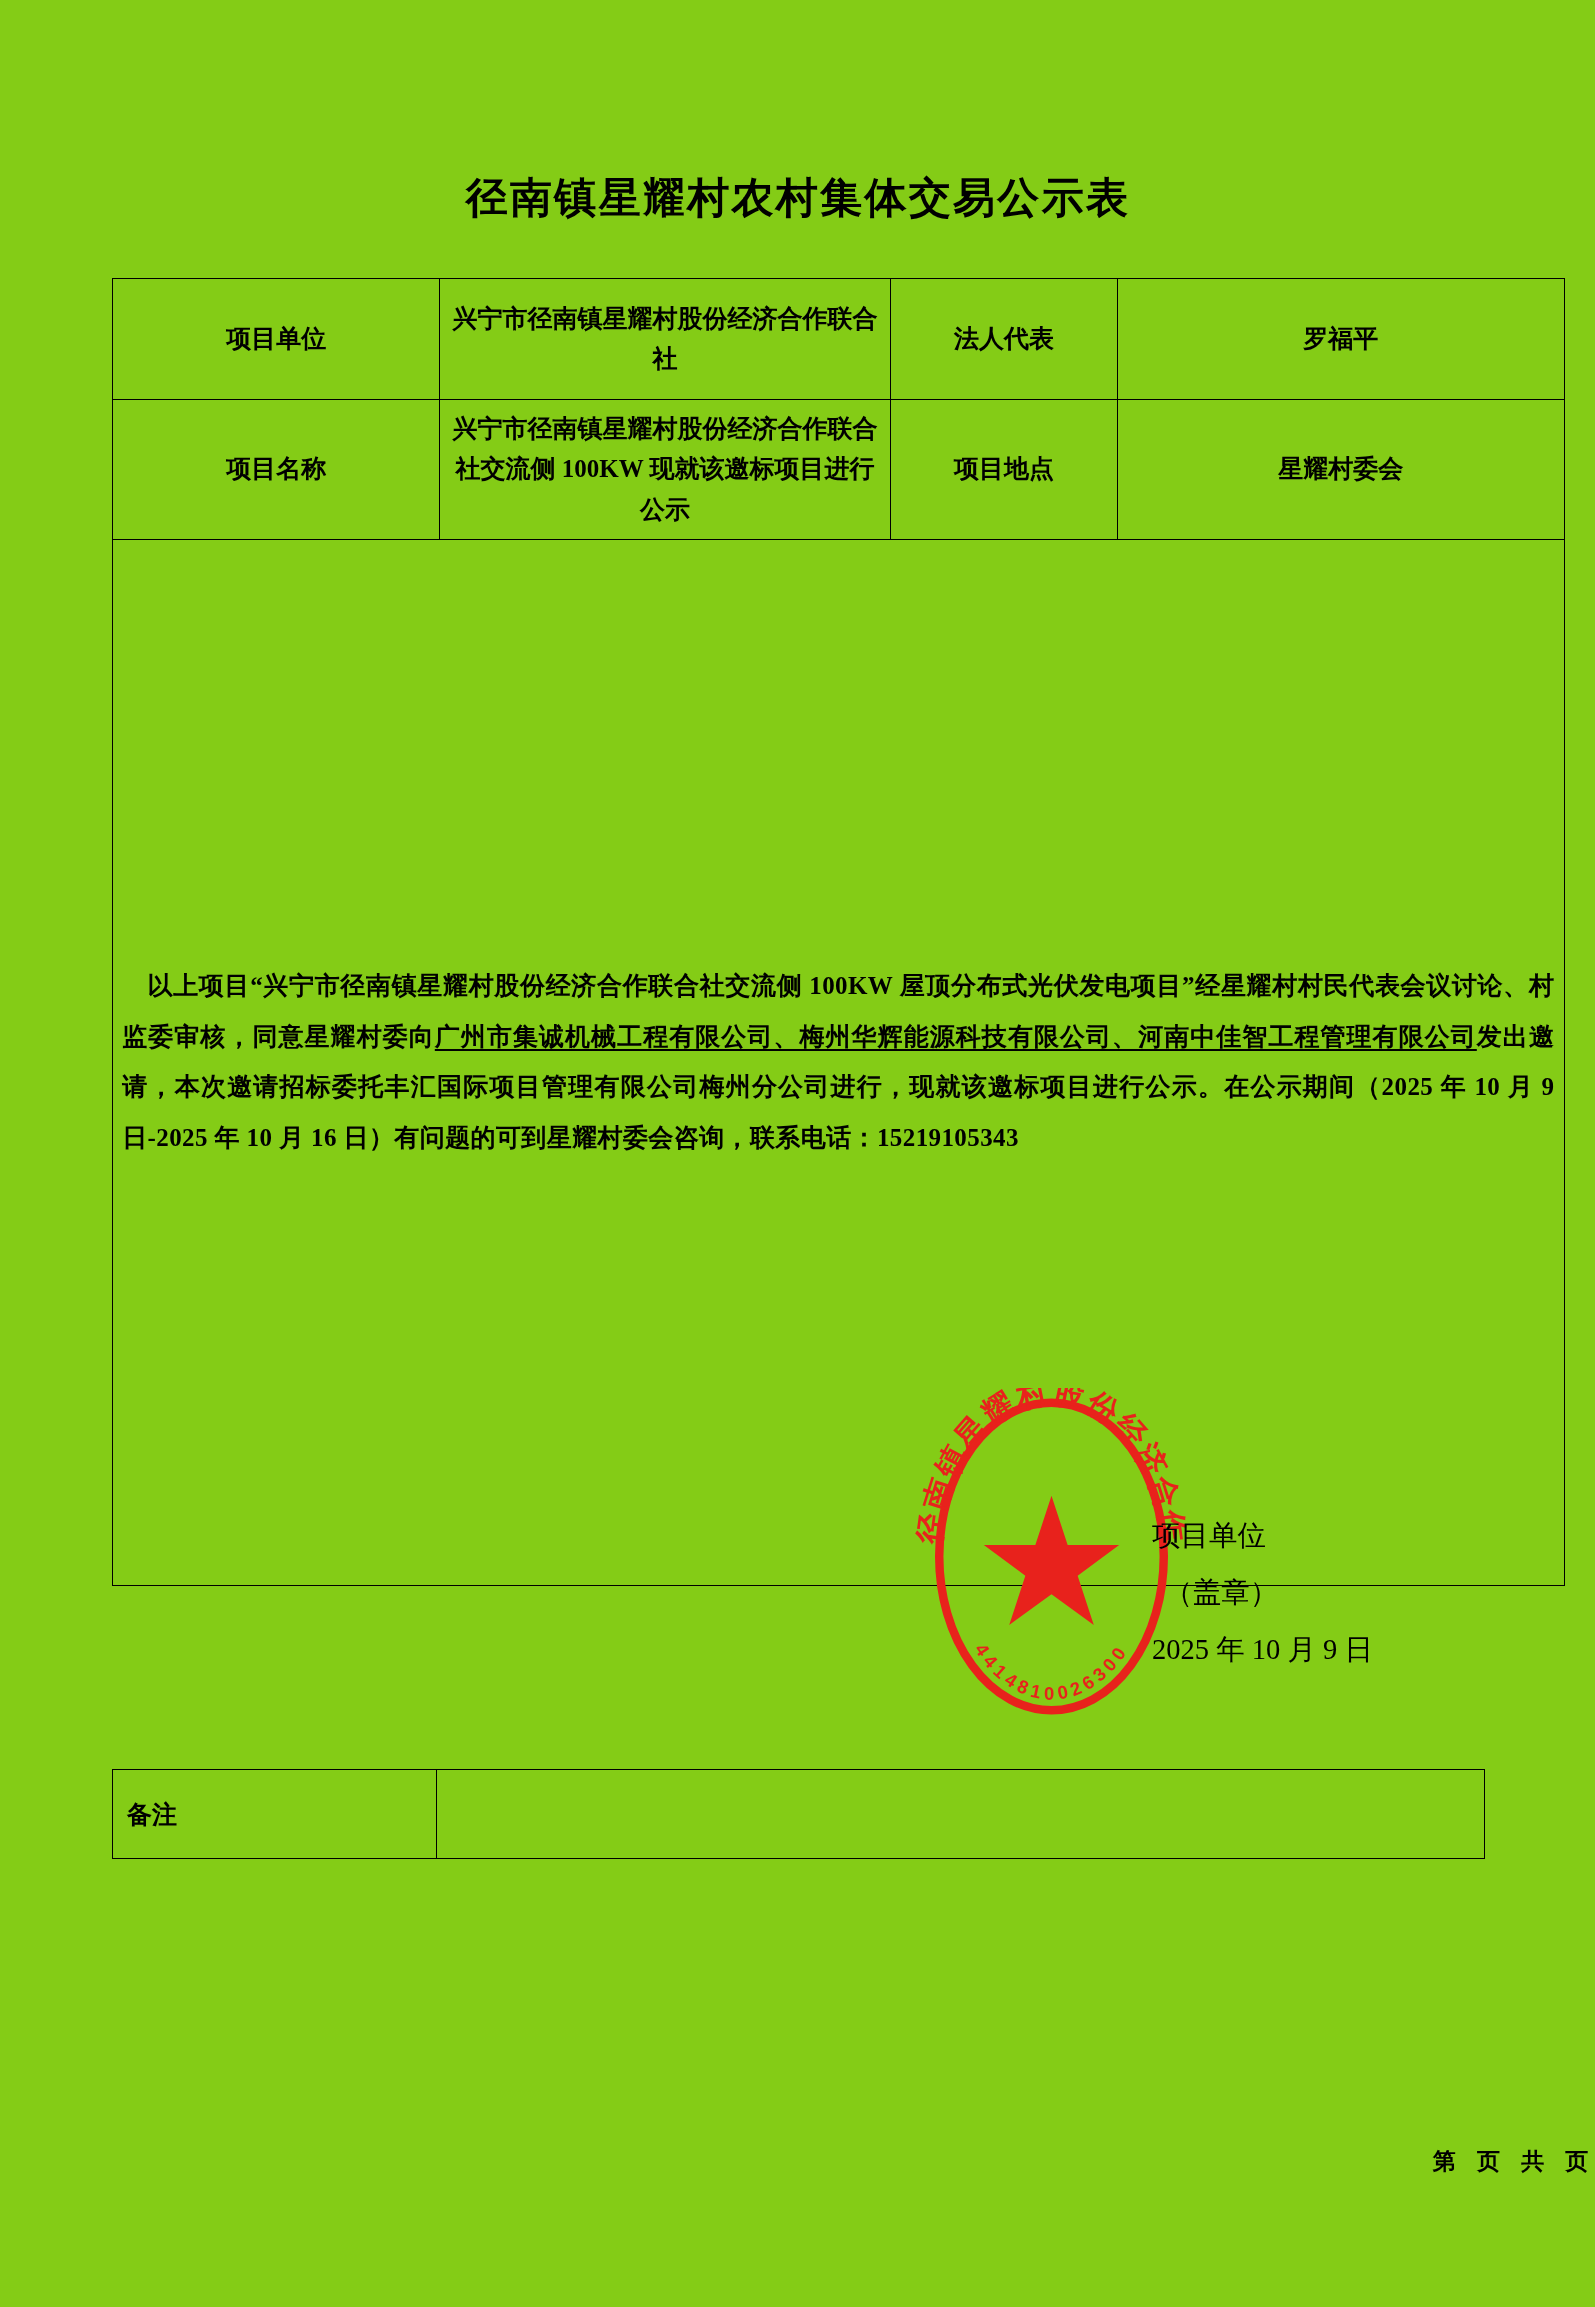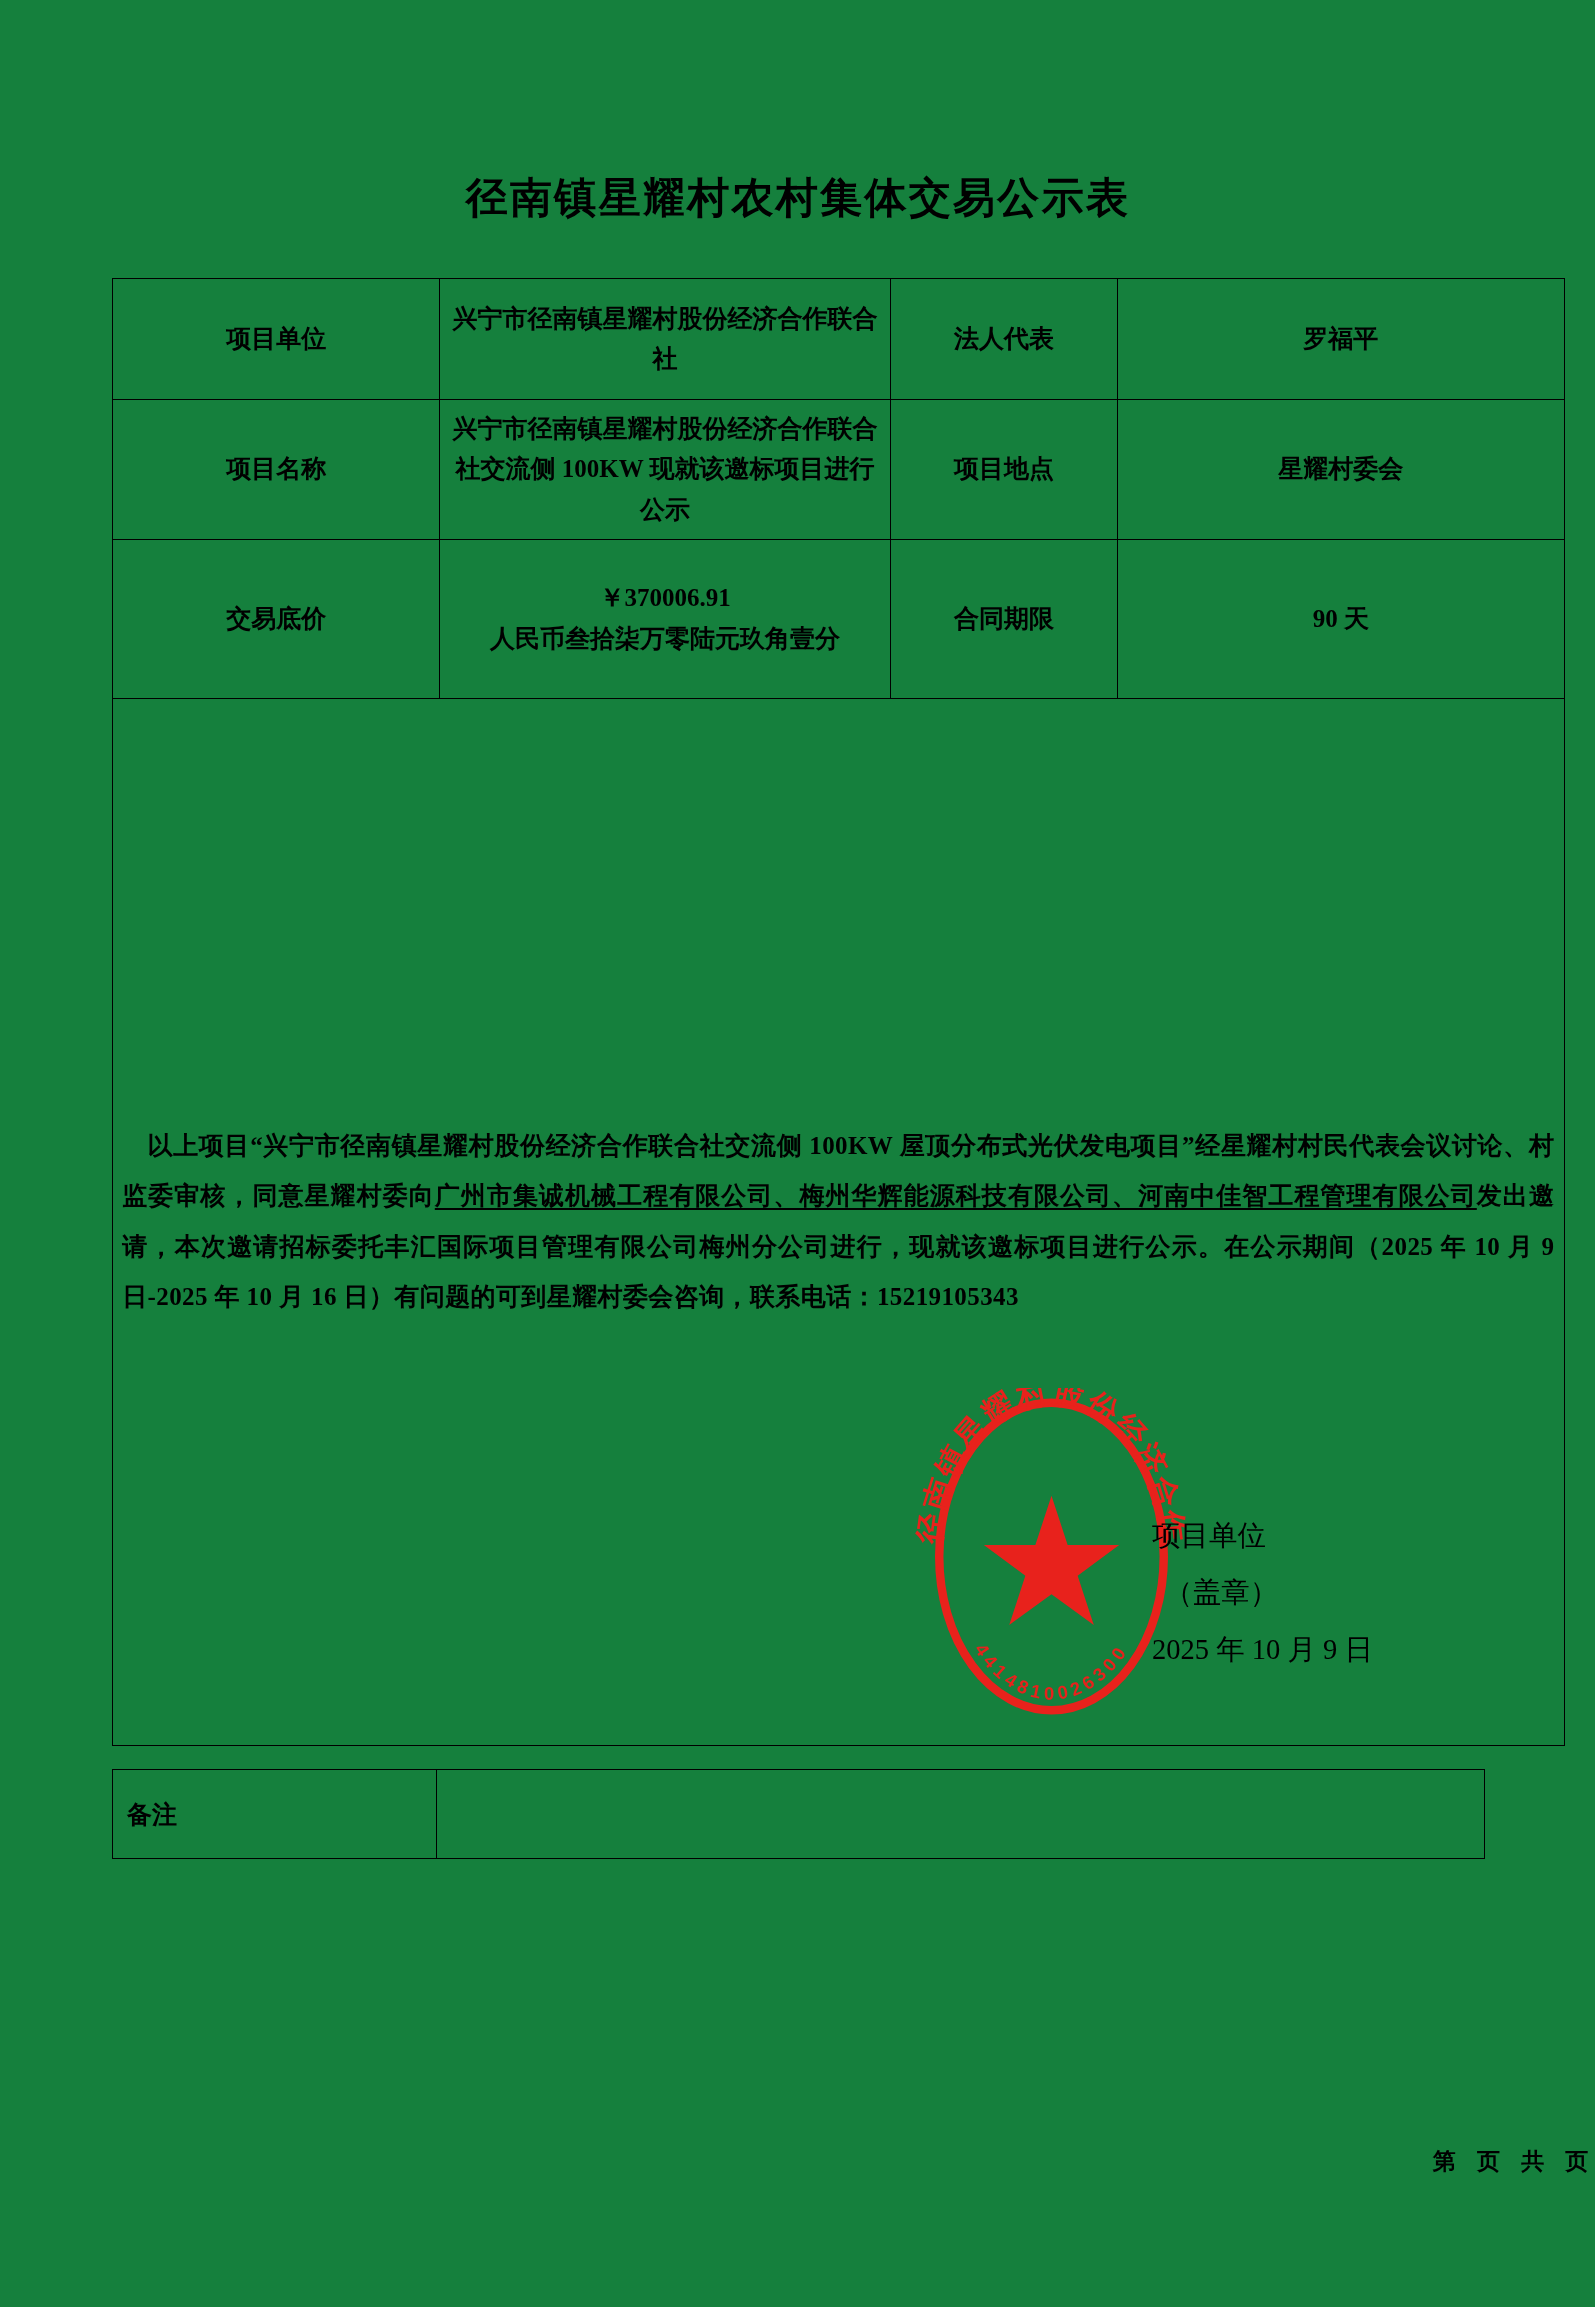--- a/index.html
+++ b/index.html
@@ -13,21 +13,21 @@
     font-family: "Liberation Serif", "DejaVu Serif", serif;
     color: #000000;
     position: relative;
     overflow: hidden;
   }
   .page {
     position: absolute;
     left: 0; top: 0;
     width: 1596px;
     height: 2307px;
-    background: #15803d;
+    background: #84cc16;
   }
 
   
   .doc-title {
     position: absolute;
     left: 0;
     top: 175px;
     width: 1596px;
     text-align: center;
     font-size: 42px;
@@ -165,29 +165,20 @@
           <td class="c1">项目单位</td>
           <td class="c2">兴宁市径南镇星耀村股份经济合作联合社</td>
           <td class="c3">法人代表</td>
           <td class="c4">罗福平</td>
         </tr>
         <tr class="row-name">
           <td class="c1">项目名称</td>
           <td class="c2">兴宁市径南镇星耀村股份经济合作联合社交流侧 100KW 现就该邀标项目进行公示</td>
           <td class="c3">项目地点</td>
           <td class="c4">星耀村委会</td>
-        </tr>
-        <tr class="row-price">
-          <td class="c1">交易底价</td>
-          <td class="c2">
-            <div>￥370006.91</div>
-            <div>人民币叁拾柒万零陆元玖角壹分</div>
-          </td>
-          <td class="c3">合同期限</td>
-          <td class="c4">90 天</td>
         </tr>
         <tr>
           <td class="bodycell" colspan="4">
             <div class="para">
               <span class="indent"></span><span>以上项目“兴宁市径南镇星耀村股份经济合作联合社交流侧 100KW 屋顶分布式光伏发电项目”经星耀村村民代表会议讨论、村监委审核，同意星耀村委向</span><span class="ul">广州市集诚机械工程有限公司、梅州华辉能源科技有限公司、河南中佳智工程管理有限公司</span><span>发出邀请，本次邀请招标委托丰汇国际项目管理有限公司梅州分公司进行，现就该邀标项目进行公示。在公示期间（2025 年 10 月 9 日-2025 年 10 月 16 日）有问题的可到星耀村委会咨询，联系电话：15219105343</span>
             </div>
           </td>
         </tr>
       </tbody>
     </table>

